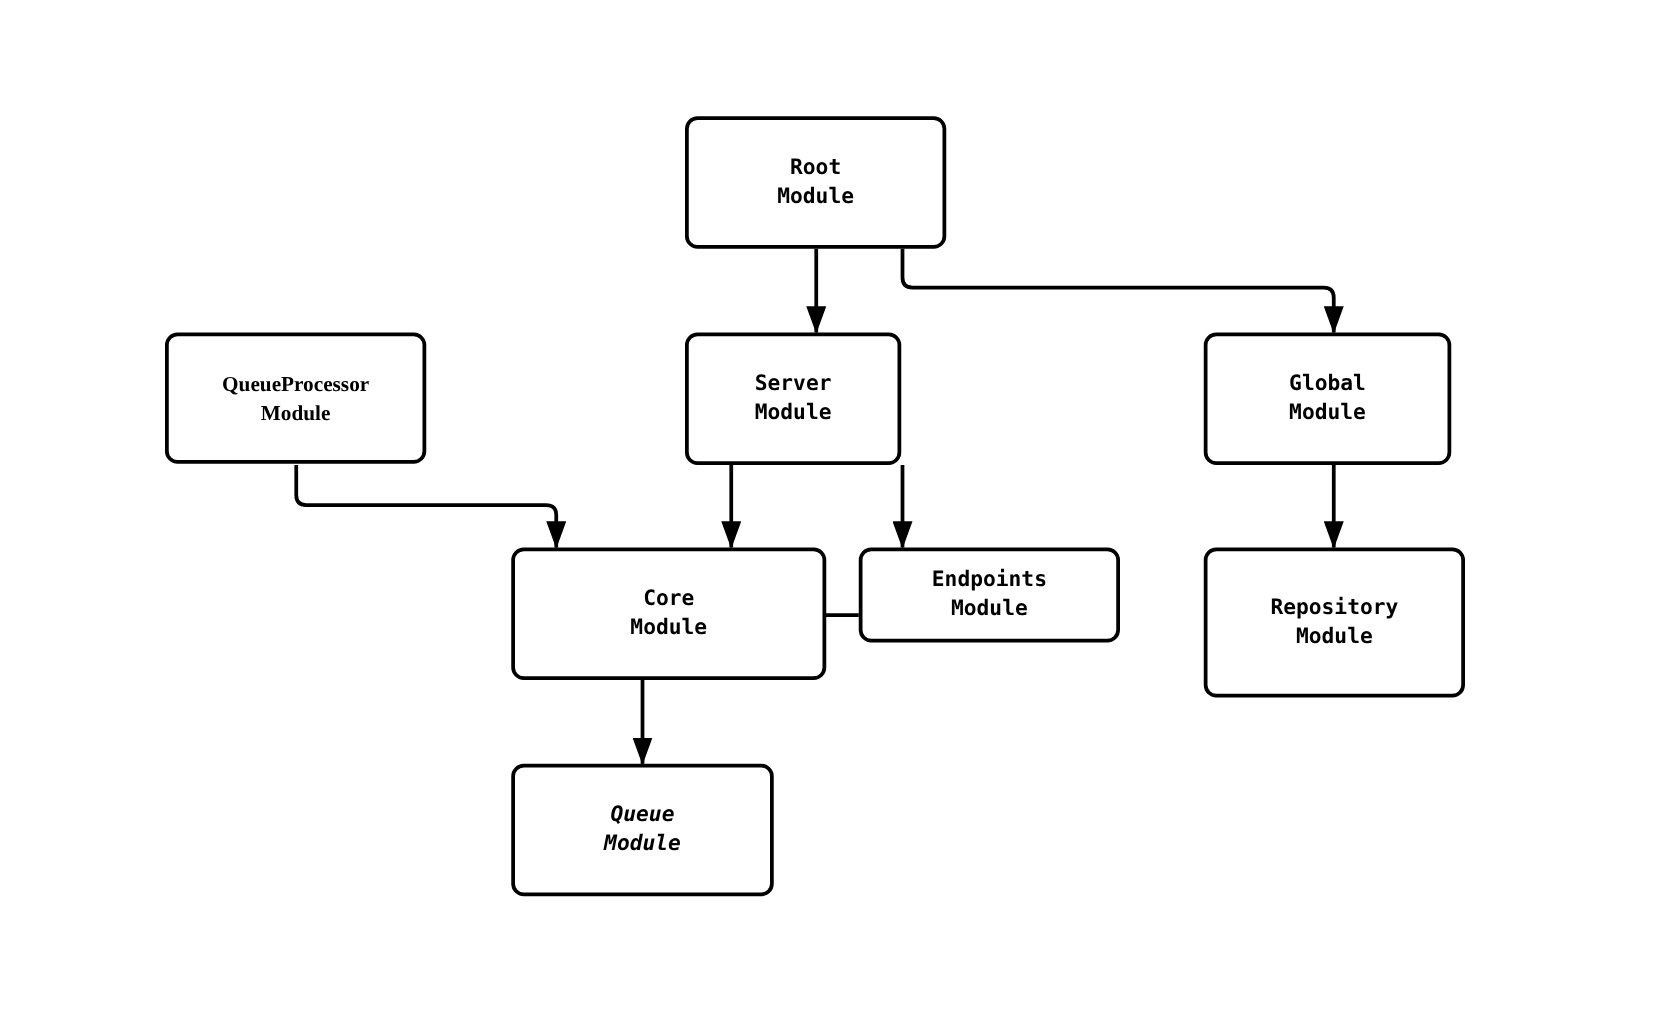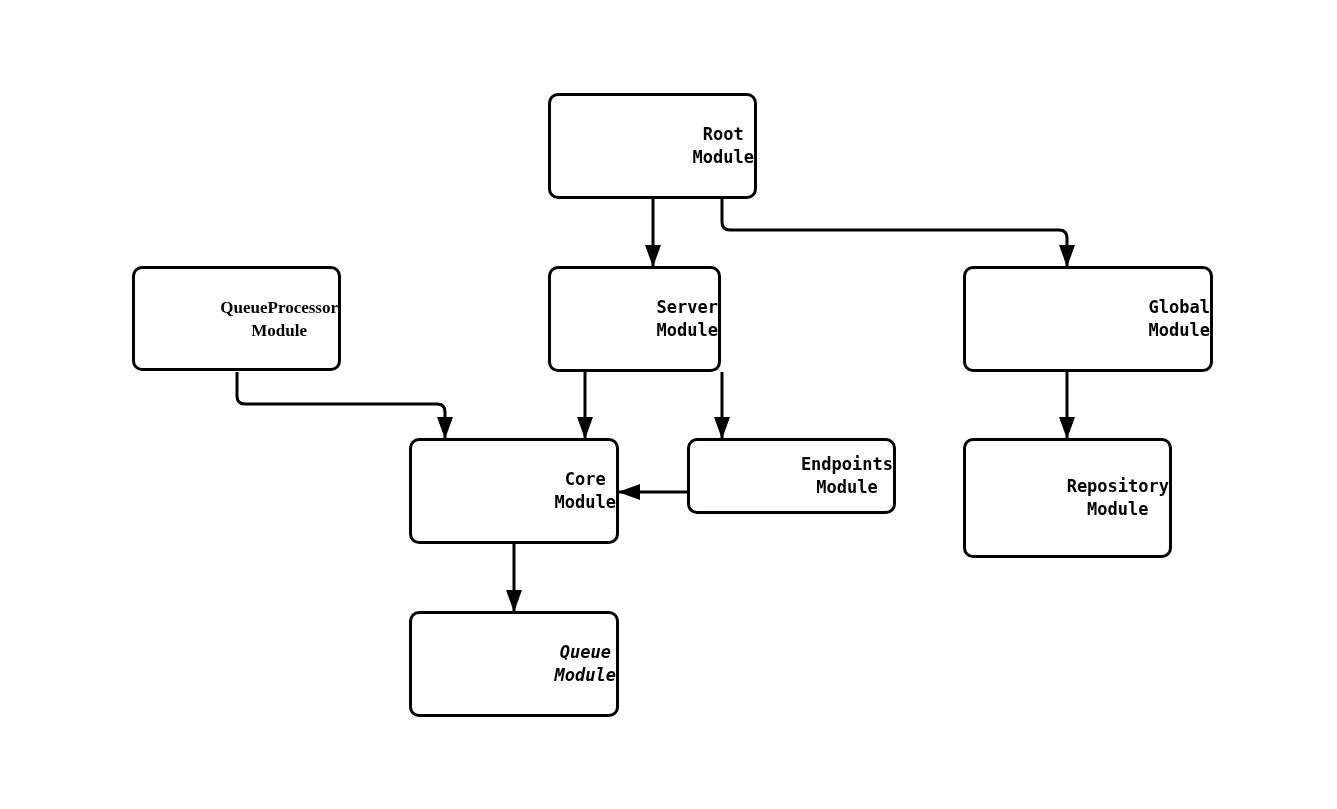--- a/index.html
+++ b/index.html
@@ -28,21 +28,21 @@
     stroke-width: 3;
   }
   .node {
     position: absolute;
     box-sizing: border-box;
     background: #ffffff;
     border: 3px solid #000000;
     border-radius: 10px;
     display: flex;
     align-items: center;
-    justify-content: flex-end;
+    justify-content: center;
   }
   .node-label {
     font-weight: bold;
     font-size: 17px;
     line-height: 23px;
     color: #000000;
     text-align: center;
     white-space: pre-line;
   }
 </style>
@@ -75,26 +75,26 @@
   <div class="node" style="left:132px; top:266px; width:209px; height:105px;font-family:Liberation Serif, serif;">
     <span class="node-label">QueueProcessor
 Module</span>
   </div>
 
   <div class="node" style="left:548px; top:266px; width:173px; height:106px;">
     <span class="node-label">Server
 Module</span>
   </div>
 
-  <div class="node" style="left:963px; top:266px; width:250px; height:106px;">
+  <div class="node" style="left:963px; top:266px; width:198px; height:106px;">
     <span class="node-label">Global
 Module</span>
   </div>
 
-  <div class="node" style="left:409px; top:438px; width:210px; height:106px;">
+  <div class="node" style="left:409px; top:438px; width:252px; height:106px;">
     <span class="node-label">Core
 Module</span>
   </div>
 
   <div class="node" style="left:687px; top:438px; width:209px; height:76px;">
     <span class="node-label">Endpoints
 Module</span>
   </div>
 
   <div class="node" style="left:963px; top:438px; width:209px; height:120px;">

